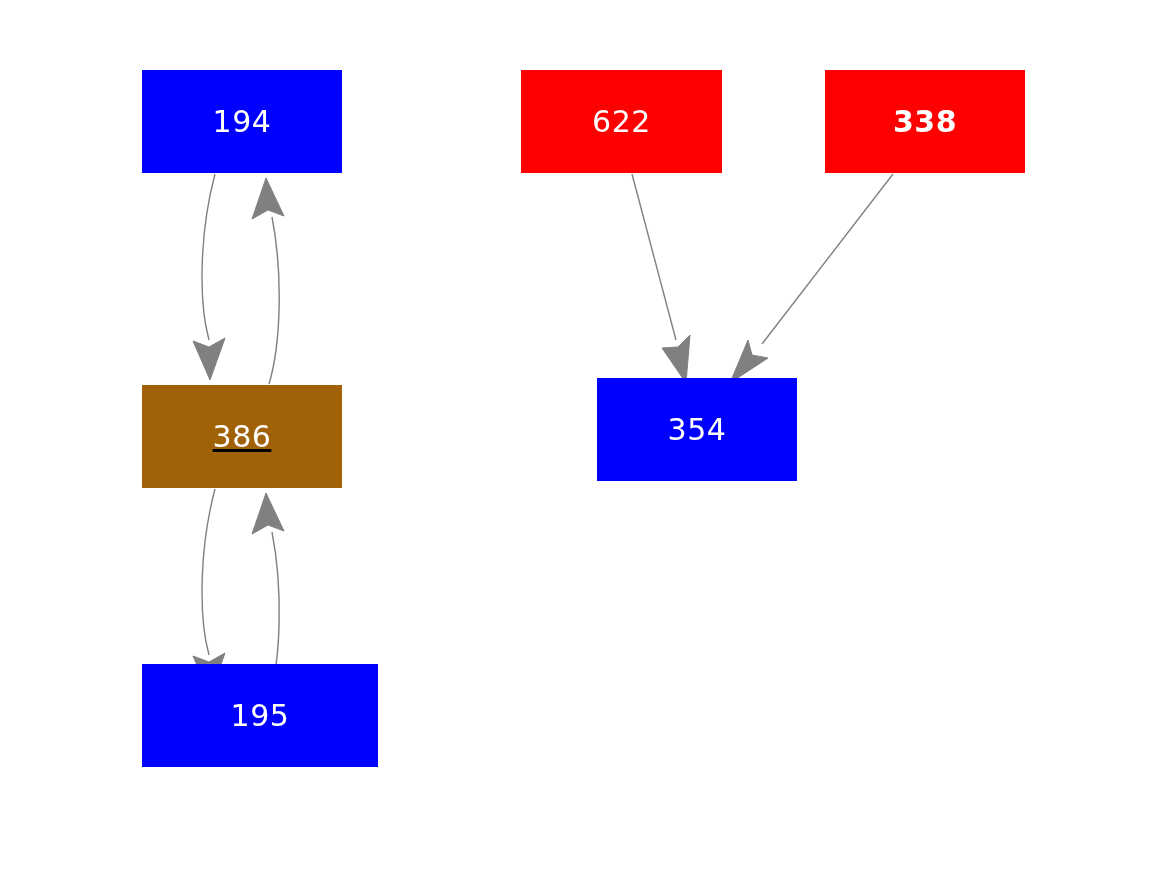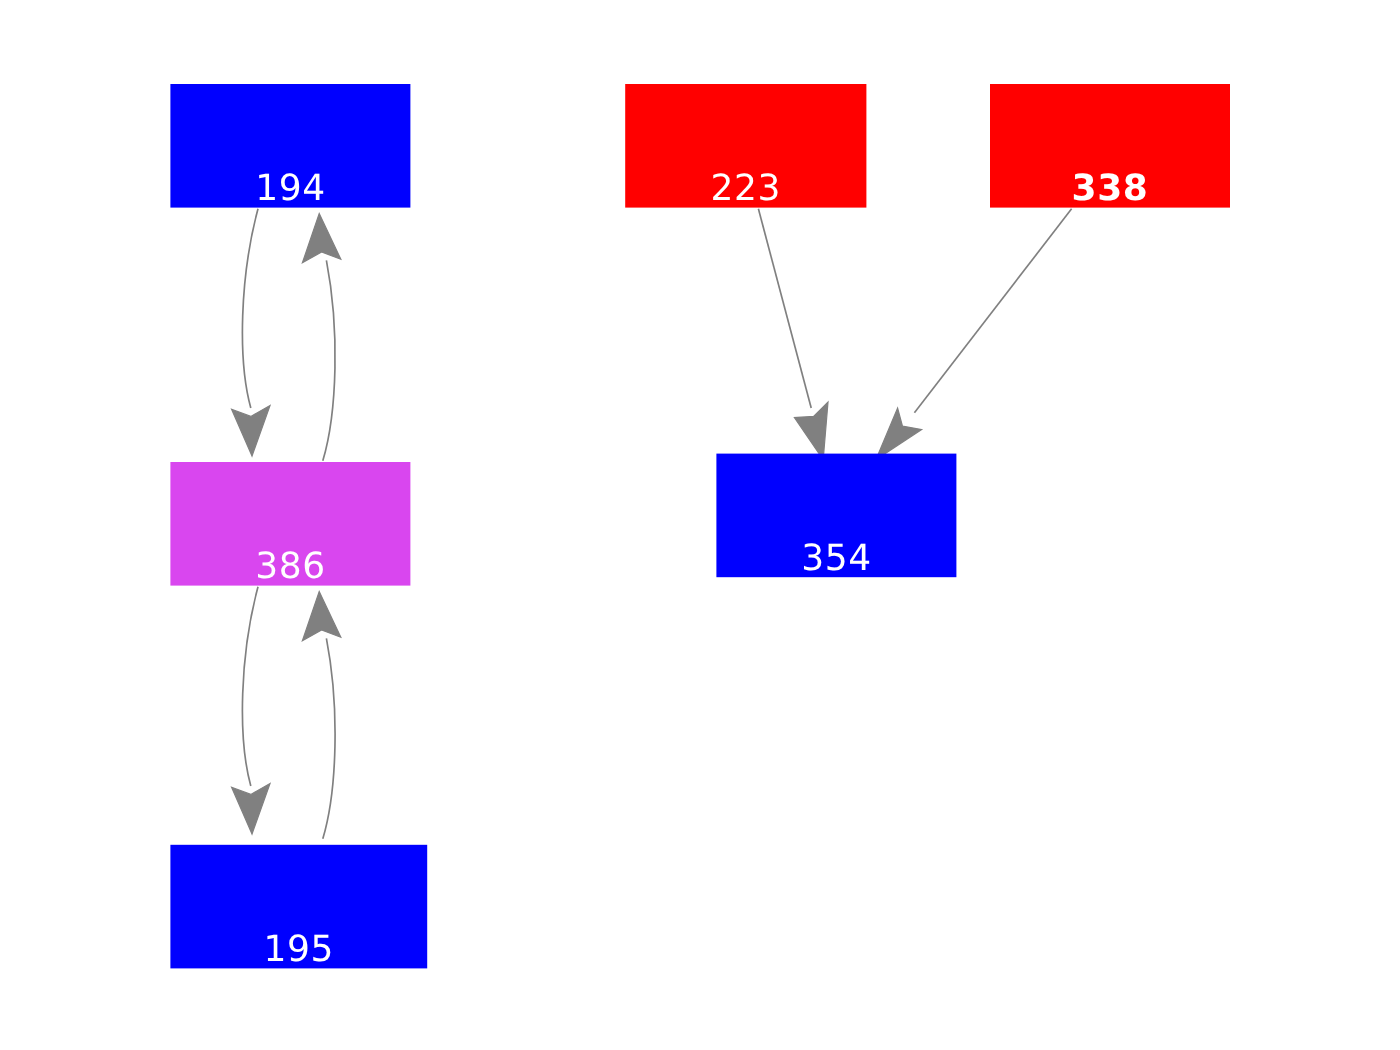--- a/index.html
+++ b/index.html
@@ -22,21 +22,21 @@
     position: absolute;
     left: 0;
     top: 0;
     width: 1167px;
     height: 875px;
     pointer-events: none;
   }
   .node {
     position: absolute;
     display: flex;
-    align-items: flex-end;
+    align-items: center;
     justify-content: center;
     box-sizing: border-box;
   }
   .node-label {
     color: #ffffff;
     font-size: 30px;
     font-family: "DejaVu Sans", "Liberation Sans", sans-serif;
     line-height: 1;
     letter-spacing: 0.5px;
     user-select: none;
@@ -77,30 +77,30 @@
     <g>
       <path d="M 893 174 L 762 344" fill="none" stroke="#808080" stroke-width="1.4"></path>
       <polygon points="730,383 748,340 752,355 768,358" fill="#808080" stroke="#808080" stroke-width="1"></polygon>
     </g>
   </svg>
 
   <div class="node" style="left:142px; top:70px; width:200px; height:103px; background:#0000FF;">
     <span class="node-label">194</span>
   </div>
 
-  <div class="node" style="left:142px; top:385px; width:200px; height:103px; background:#d946ef;">
+  <div class="node" style="left:142px; top:385px; width:200px; height:103px; background:#a16207;text-decoration:underline;">
     <span class="node-label">386</span>
   </div>
 
-  <div class="node" style="left:142px; top:704px; width:214px; height:103px; background:#0000FF;">
+  <div class="node" style="left:142px; top:664px; width:236px; height:103px; background:#0000FF;">
     <span class="node-label">195</span>
   </div>
 
   <div class="node" style="left:521px; top:70px; width:201px; height:103px; background:#FF0000;">
-    <span class="node-label">223</span>
+    <span class="node-label">622</span>
   </div>
 
   <div class="node" style="left:825px; top:70px; width:200px; height:103px; background:#FF0000;font-weight:bold;">
     <span class="node-label">338</span>
   </div>
 
   <div class="node" style="left:597px; top:378px; width:200px; height:103px; background:#0000FF;">
     <span class="node-label">354</span>
   </div>
 

